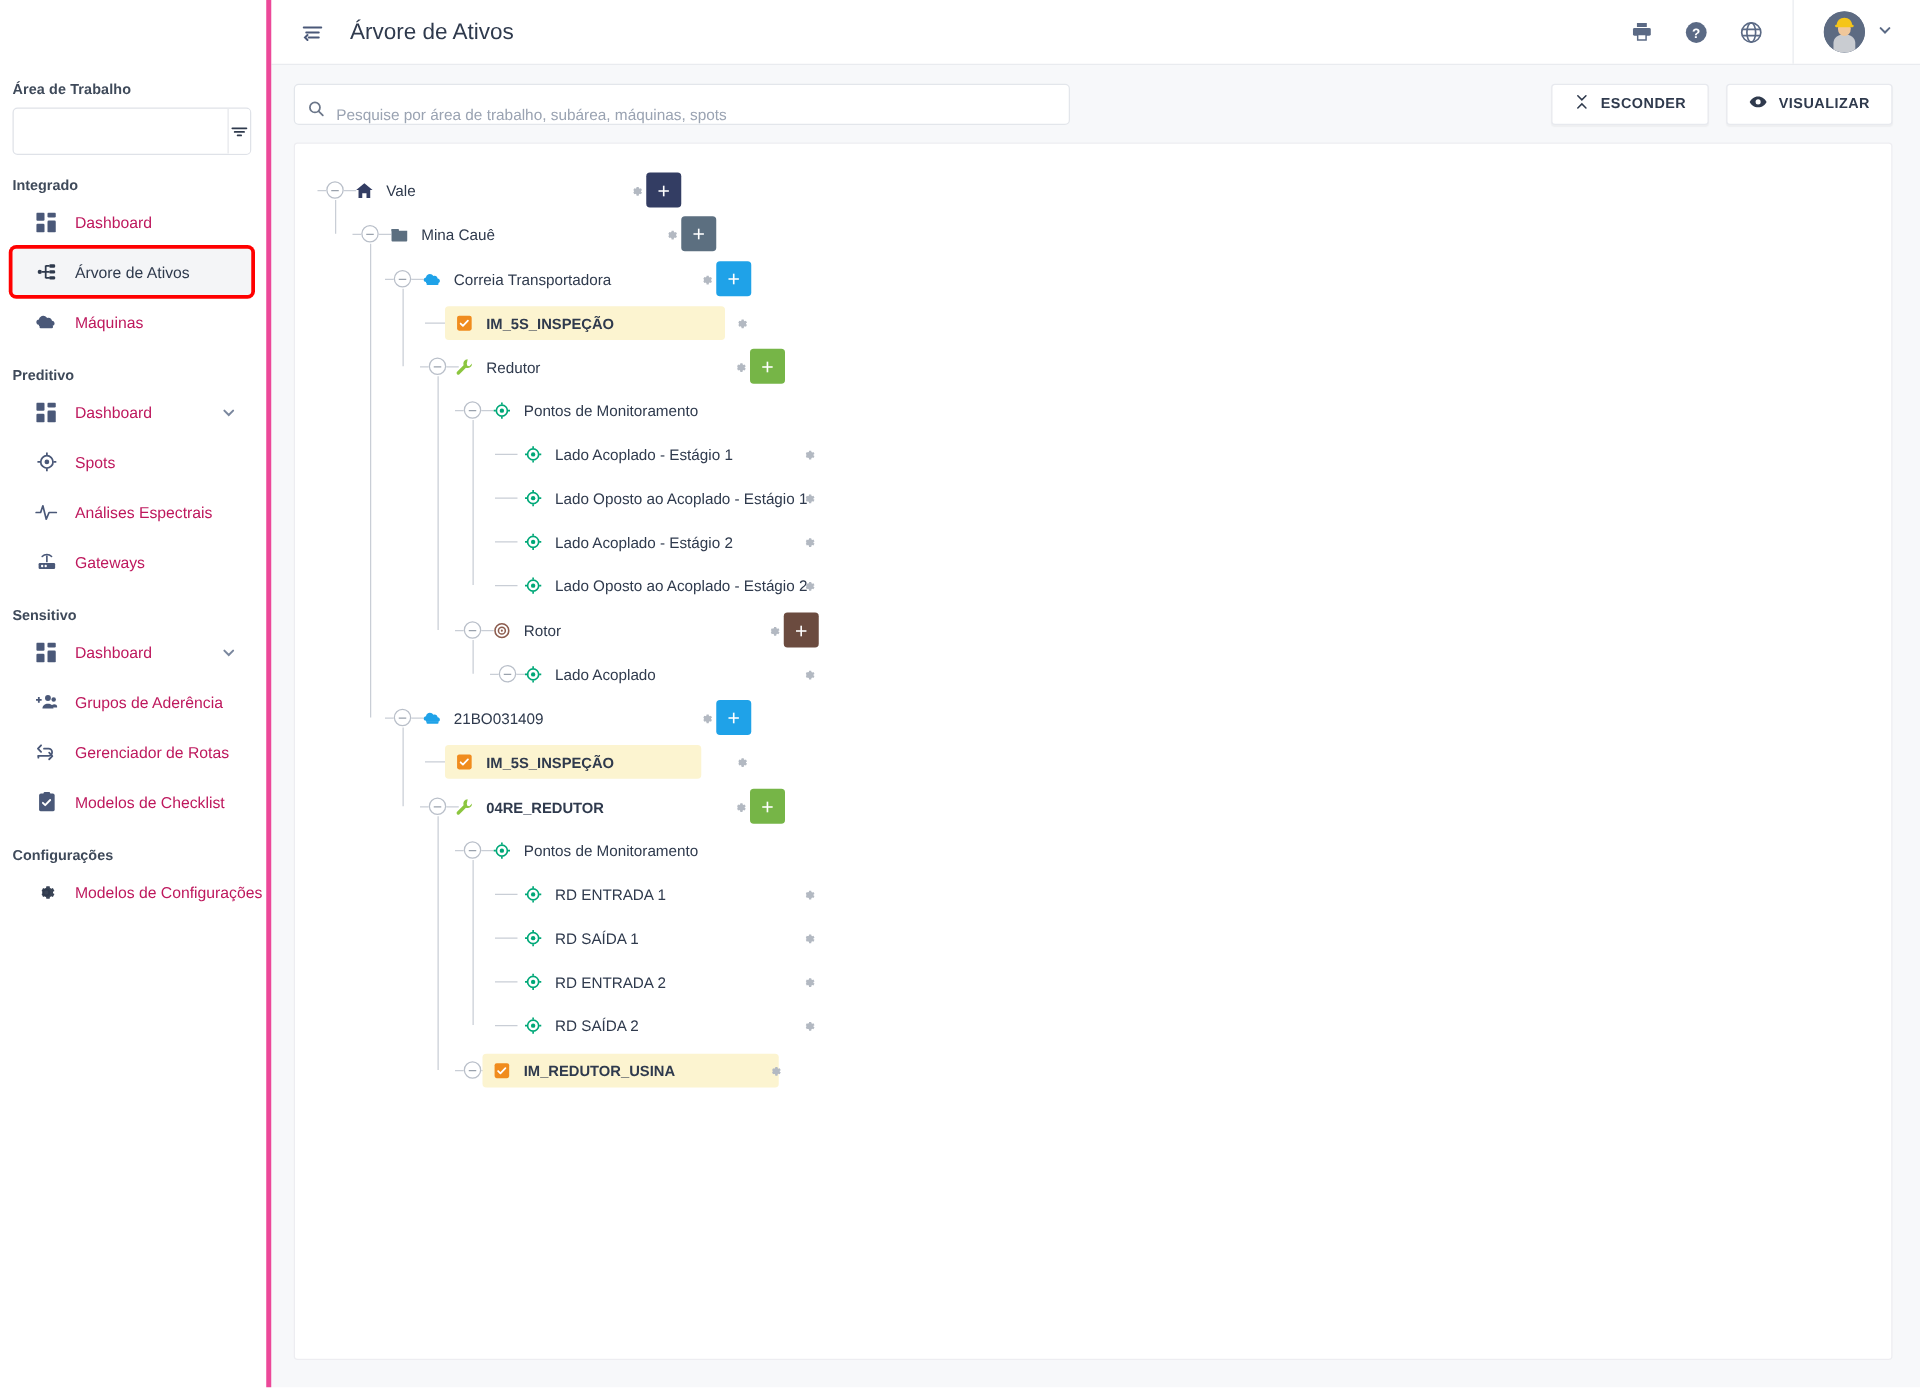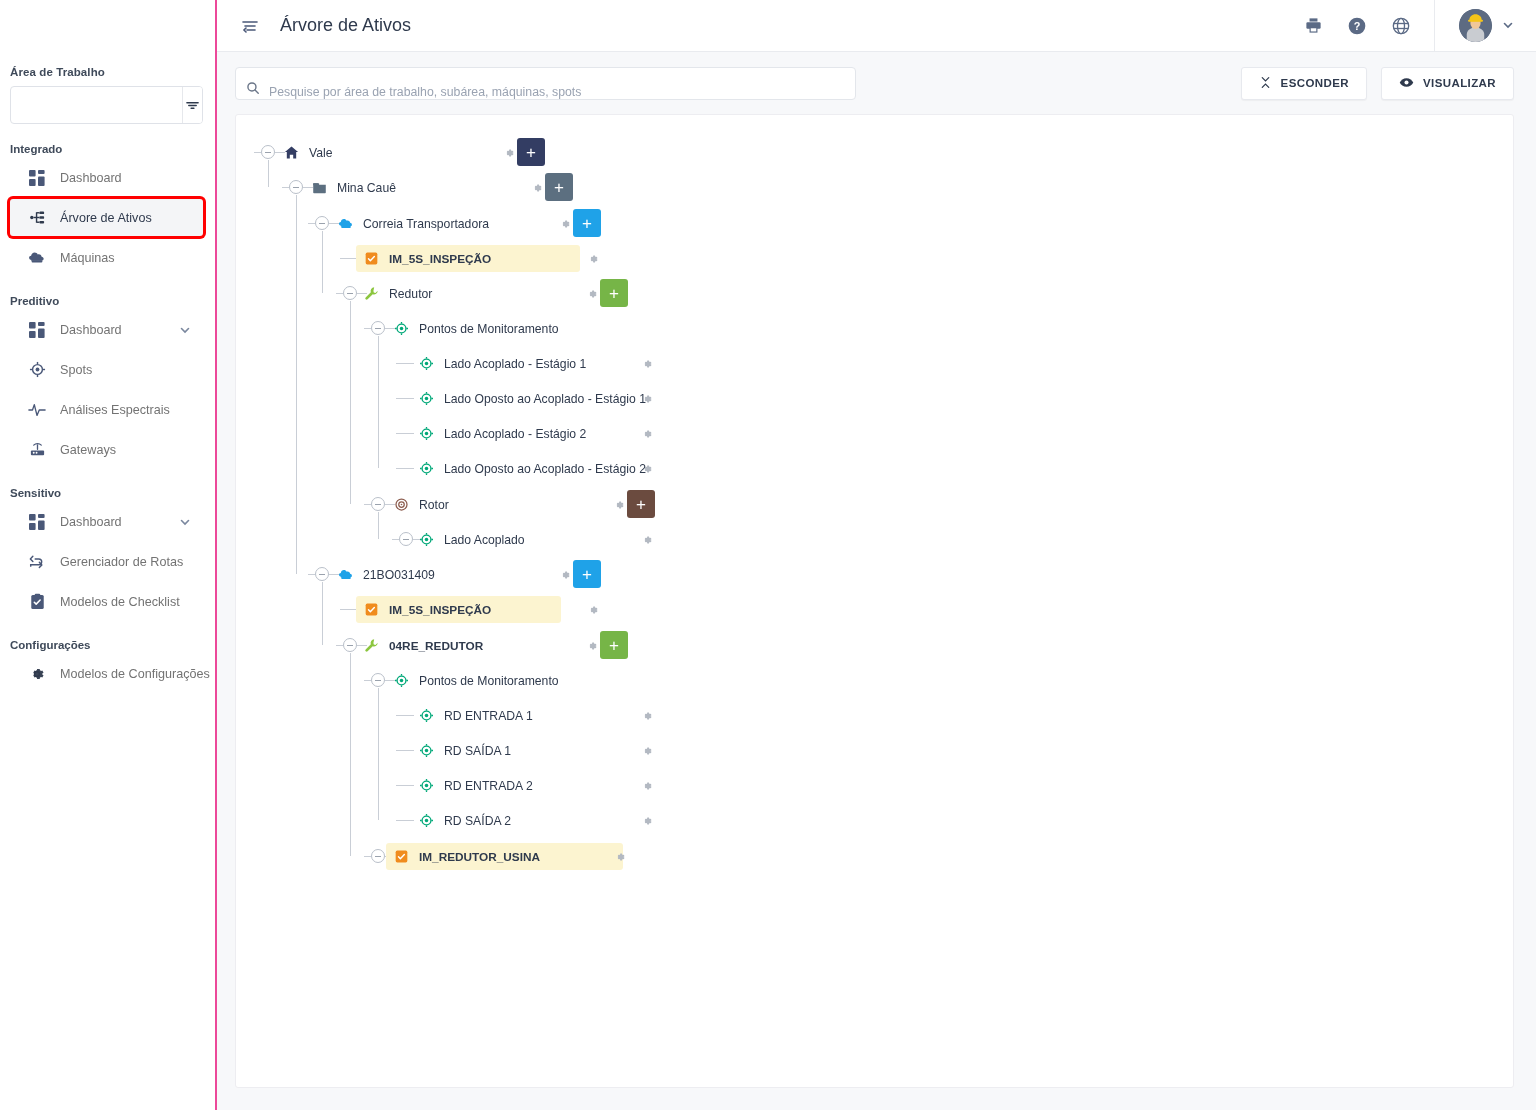--- a/index.html
+++ b/index.html
@@ -8,21 +8,21 @@
     font-family: "Liberation Sans", sans-serif;
     background: #ffffff;
     overflow: hidden;
   }
   .app { display: flex; width: 1536px; height: 1110px; }
 
   
   .sidebar {
     width: 217px; height: 1110px;
     background: #ffffff;
-    border-right: 2px solid #ec4899;
+    border-right: 4px solid #ec4899;
     flex: 0 0 217px;
     position: relative;
   }
   .ws-label {
     font-size: 11.5px; color: #3f4a5a; font-weight: 700;
     padding: 0 0 0 10px; margin-top: 66px; letter-spacing: .1px;
   }
   .ws-row {
     margin: 8px 12px 0 10px;
     height: 38px;
@@ -48,21 +48,21 @@
     display: flex; align-items: center; gap: 14px;
     height: 37px; margin: 3px 12px 3px 10px;
     padding-left: 18px; border-radius: 4px;
     cursor: pointer; position: relative;
   }
   .nav-item .nav-icon {
     width: 18px; height: 18px; display:flex; align-items:center; justify-content:center;
     flex: 0 0 18px; color: #4a5878;
   }
   .nav-item .nav-label {
-    font-size: 12.6px; color: #737373; white-space: nowrap;
+    font-size: 12.6px; color: #be185d; white-space: nowrap;
   }
   .nav-item.active {
     background: #f4f5f7;
     box-shadow: 0 0 0 3px #f00;
     border-radius: 3px;
   }
   .nav-item.active .nav-label { color: #2f3a4d; font-weight: 400; }
   .nav-chev {
     position: absolute; right: 12px; color: #7a879e;
     display: flex; align-items: center;
@@ -267,20 +267,32 @@
               <rect x="0" y="9" width="6.6" height="7" rx="1"></rect>
               <rect x="9" y="6.4" width="6.6" height="9.6" rx="1"></rect>
             </svg>
           </span>
           <span class="nav-label">Dashboard</span>
           <span class="nav-chev">
             <svg width="12" height="12" viewBox="0 0 12 12" fill="none" stroke="#7a879e" stroke-width="1.6" stroke-linecap="round">
               <polyline points="2.5,4.5 6,8 9.5,4.5"></polyline>
             </svg>
           </span>
+        </div>
+        <div class="nav-item">
+          <span class="nav-icon">
+            <svg width="18" height="18" viewBox="0 0 20 20" fill="#4a5878">
+              <circle cx="11.5" cy="6" r="2.6"></circle>
+              <path d="M6.6 15.3c0-2.6 2.2-4.2 4.9-4.2s4.9 1.6 4.9 4.2z"></path>
+              <circle cx="16.6" cy="7.4" r="2"></circle>
+              <path d="M14 14.5c0-1.9 1.5-3 3.2-3 1.2 0 2.3.6 2.5 1.9v1.1z"></path>
+              <path d="M2.6 5.2h1.6v1.7h1.7v1.6H4.2v1.7H2.6V8.5H.9V6.9h1.7z"></path>
+            </svg>
+          </span>
+          <span class="nav-label">Grupos de Aderência</span>
         </div>
         <div class="nav-item">
           <span class="nav-icon">
             <svg width="18" height="18" viewBox="0 0 20 20" fill="none" stroke="#4a5878" stroke-width="1.6" stroke-linecap="round" stroke-linejoin="round">
               <path d="M3 13h9a3.2 3.2 0 000-6.4H8"></path>
               <polyline points="5.4,3.6 2.6,6.6 5.4,9.4"></polyline>
               <polyline points="12.6,10.2 15.4,13.2 12.6,16"></polyline>
               <path d="M3 13v1.6"></path>
             </svg>
           </span>

